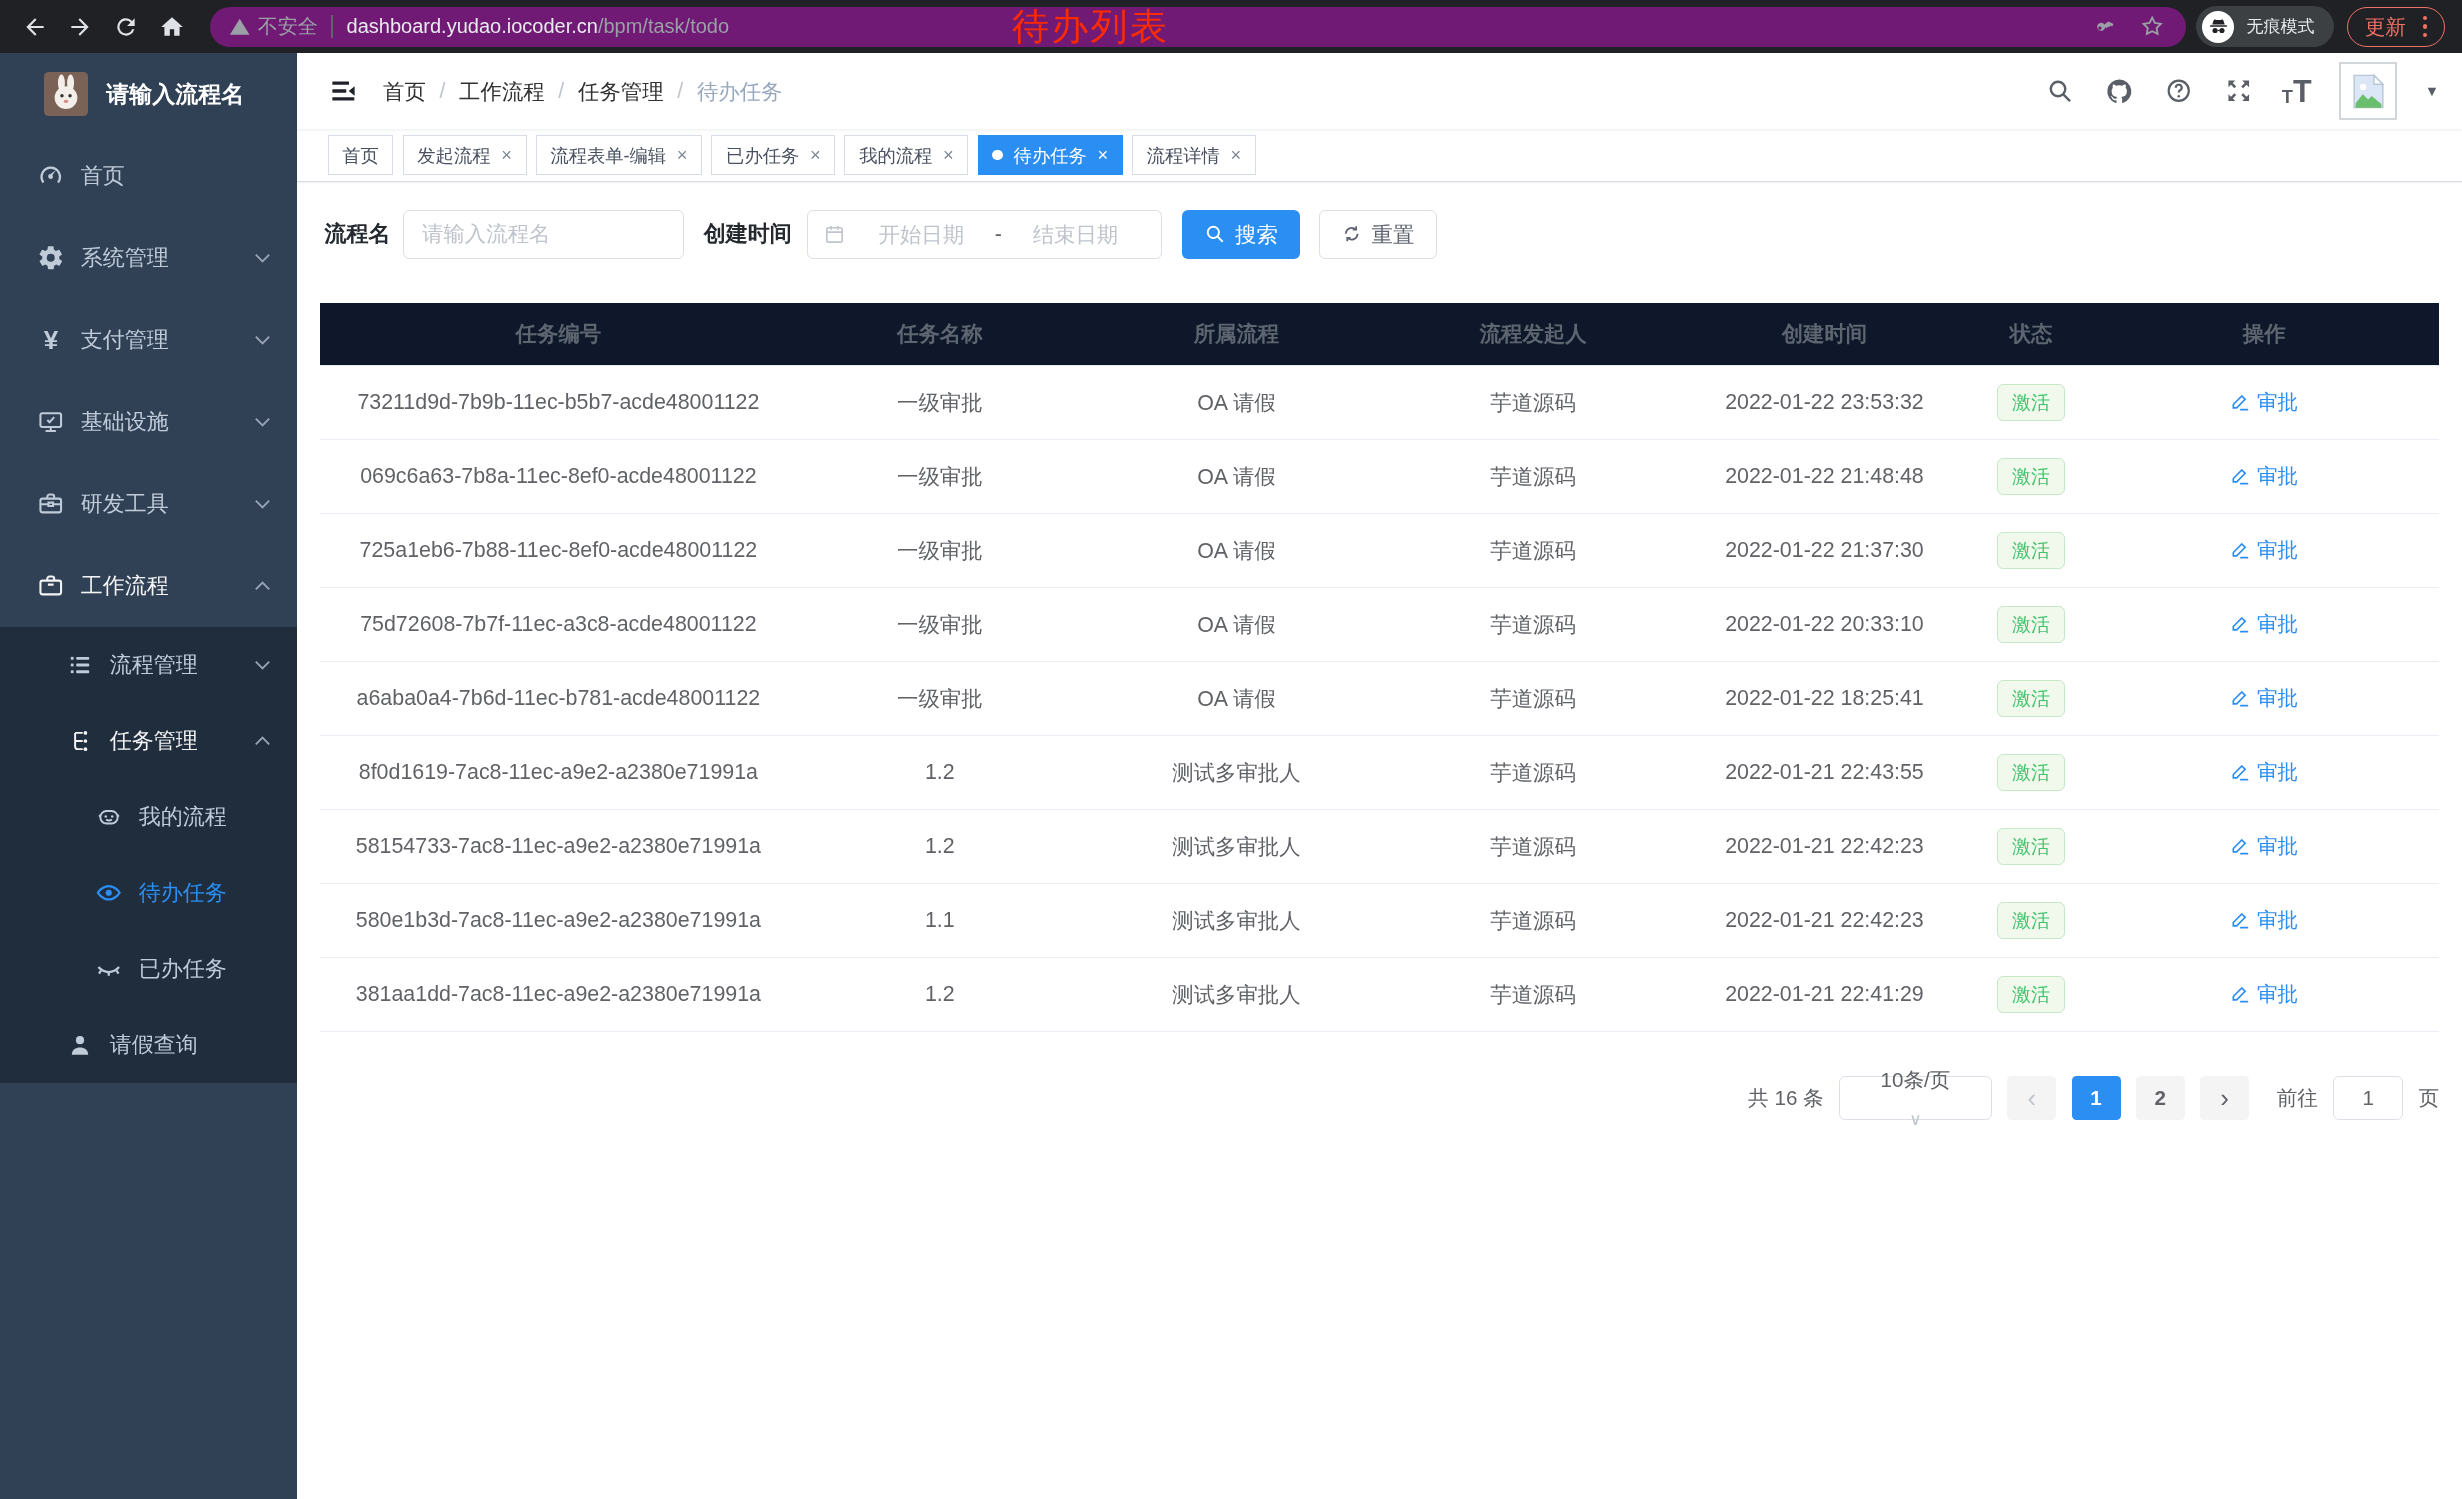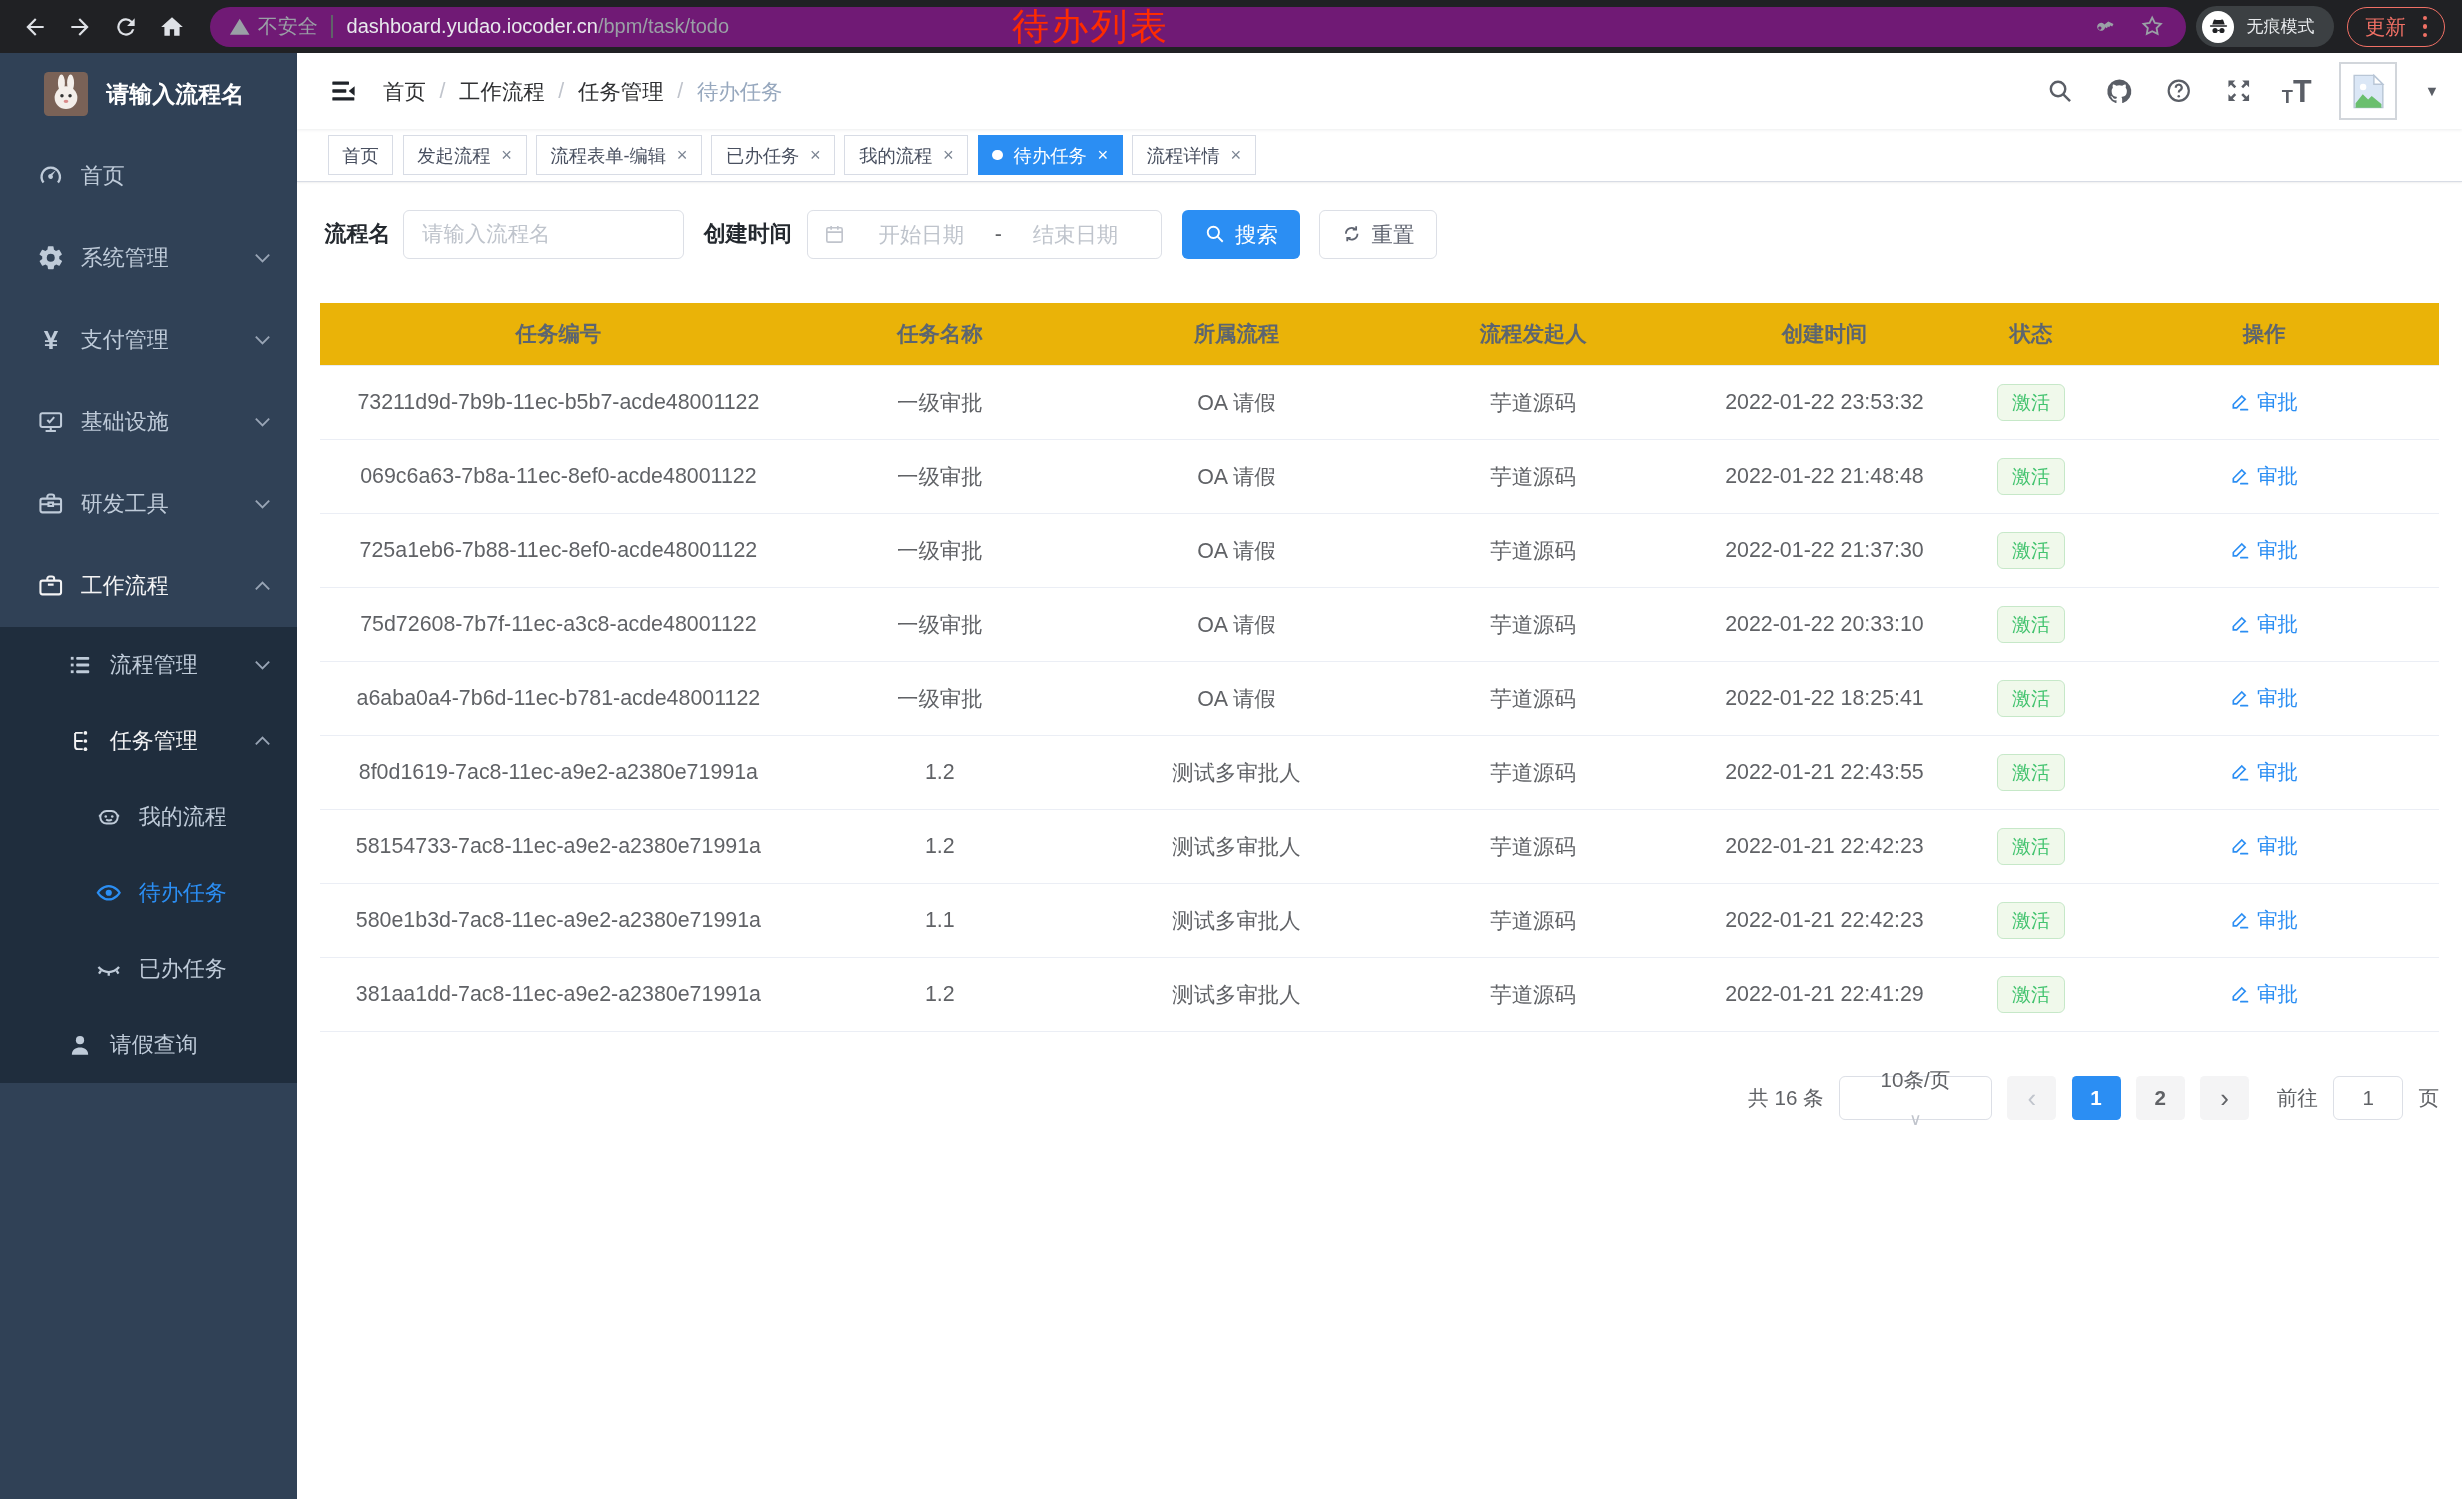--- a/index.html
+++ b/index.html
@@ -101,21 +101,21 @@
   .date-input .cal { color:#c0c4cc; flex:0 0 auto; margin-right:4.6px; }
   .date-ph { flex:1; text-align:center; }
   .range-sep { color:#606266; padding:0 3.1px; }
   .btn { height:49px; border-radius:6.1px; display:inline-flex; align-items:center; gap:9.2px; font-size:21.4px;
     padding:0 21.4px; cursor:pointer; border:0.8px solid transparent; font-family:inherit; }
   .btn-primary { background:#2b8ef3; color:#fff; margin-left:20px; }
   .btn-plain { background:#fff; border-color:#dcdfe6; color:#5f6470; margin-left:18.3px; }
 
   table.task-table { width:100%; border-collapse:collapse; margin-top:44px; font-size:21.4px; color:#606266;
     table-layout:fixed; }
-  .task-table th { height:63px; background:#eab308; color:#5c6570; font-weight:700; font-size:21.4px;
+  .task-table th { height:63px; background:#0f172a; color:#5c6570; font-weight:700; font-size:21.4px;
     border-bottom:0.8px solid #e8ecf2; text-align:center; }
   .task-table td { height:74px; text-align:center; border-bottom:0.8px solid #ebeef5; white-space:nowrap;
     overflow:hidden; }
   .badge { display:inline-block; padding:6.9px 13.7px; background:#f0f9eb; border:0.8px solid #c6e8c8;
     color:#42c36e; border-radius:6.1px; font-size:19px; line-height:1.15; }
   .action-link { color:#2b8ef3; font-size:20.6px; display:inline-flex; align-items:center; gap:6.9px; cursor:pointer; }
 
   .pagination { display:flex; align-items:center; justify-content:flex-end; margin-top:44px; gap:15.3px;
     font-size:20.6px; color:#606266; }
   .page-select { width:153px; height:44px; border:0.8px solid #dcdfe6; border-radius:6.1px; display:flex;

